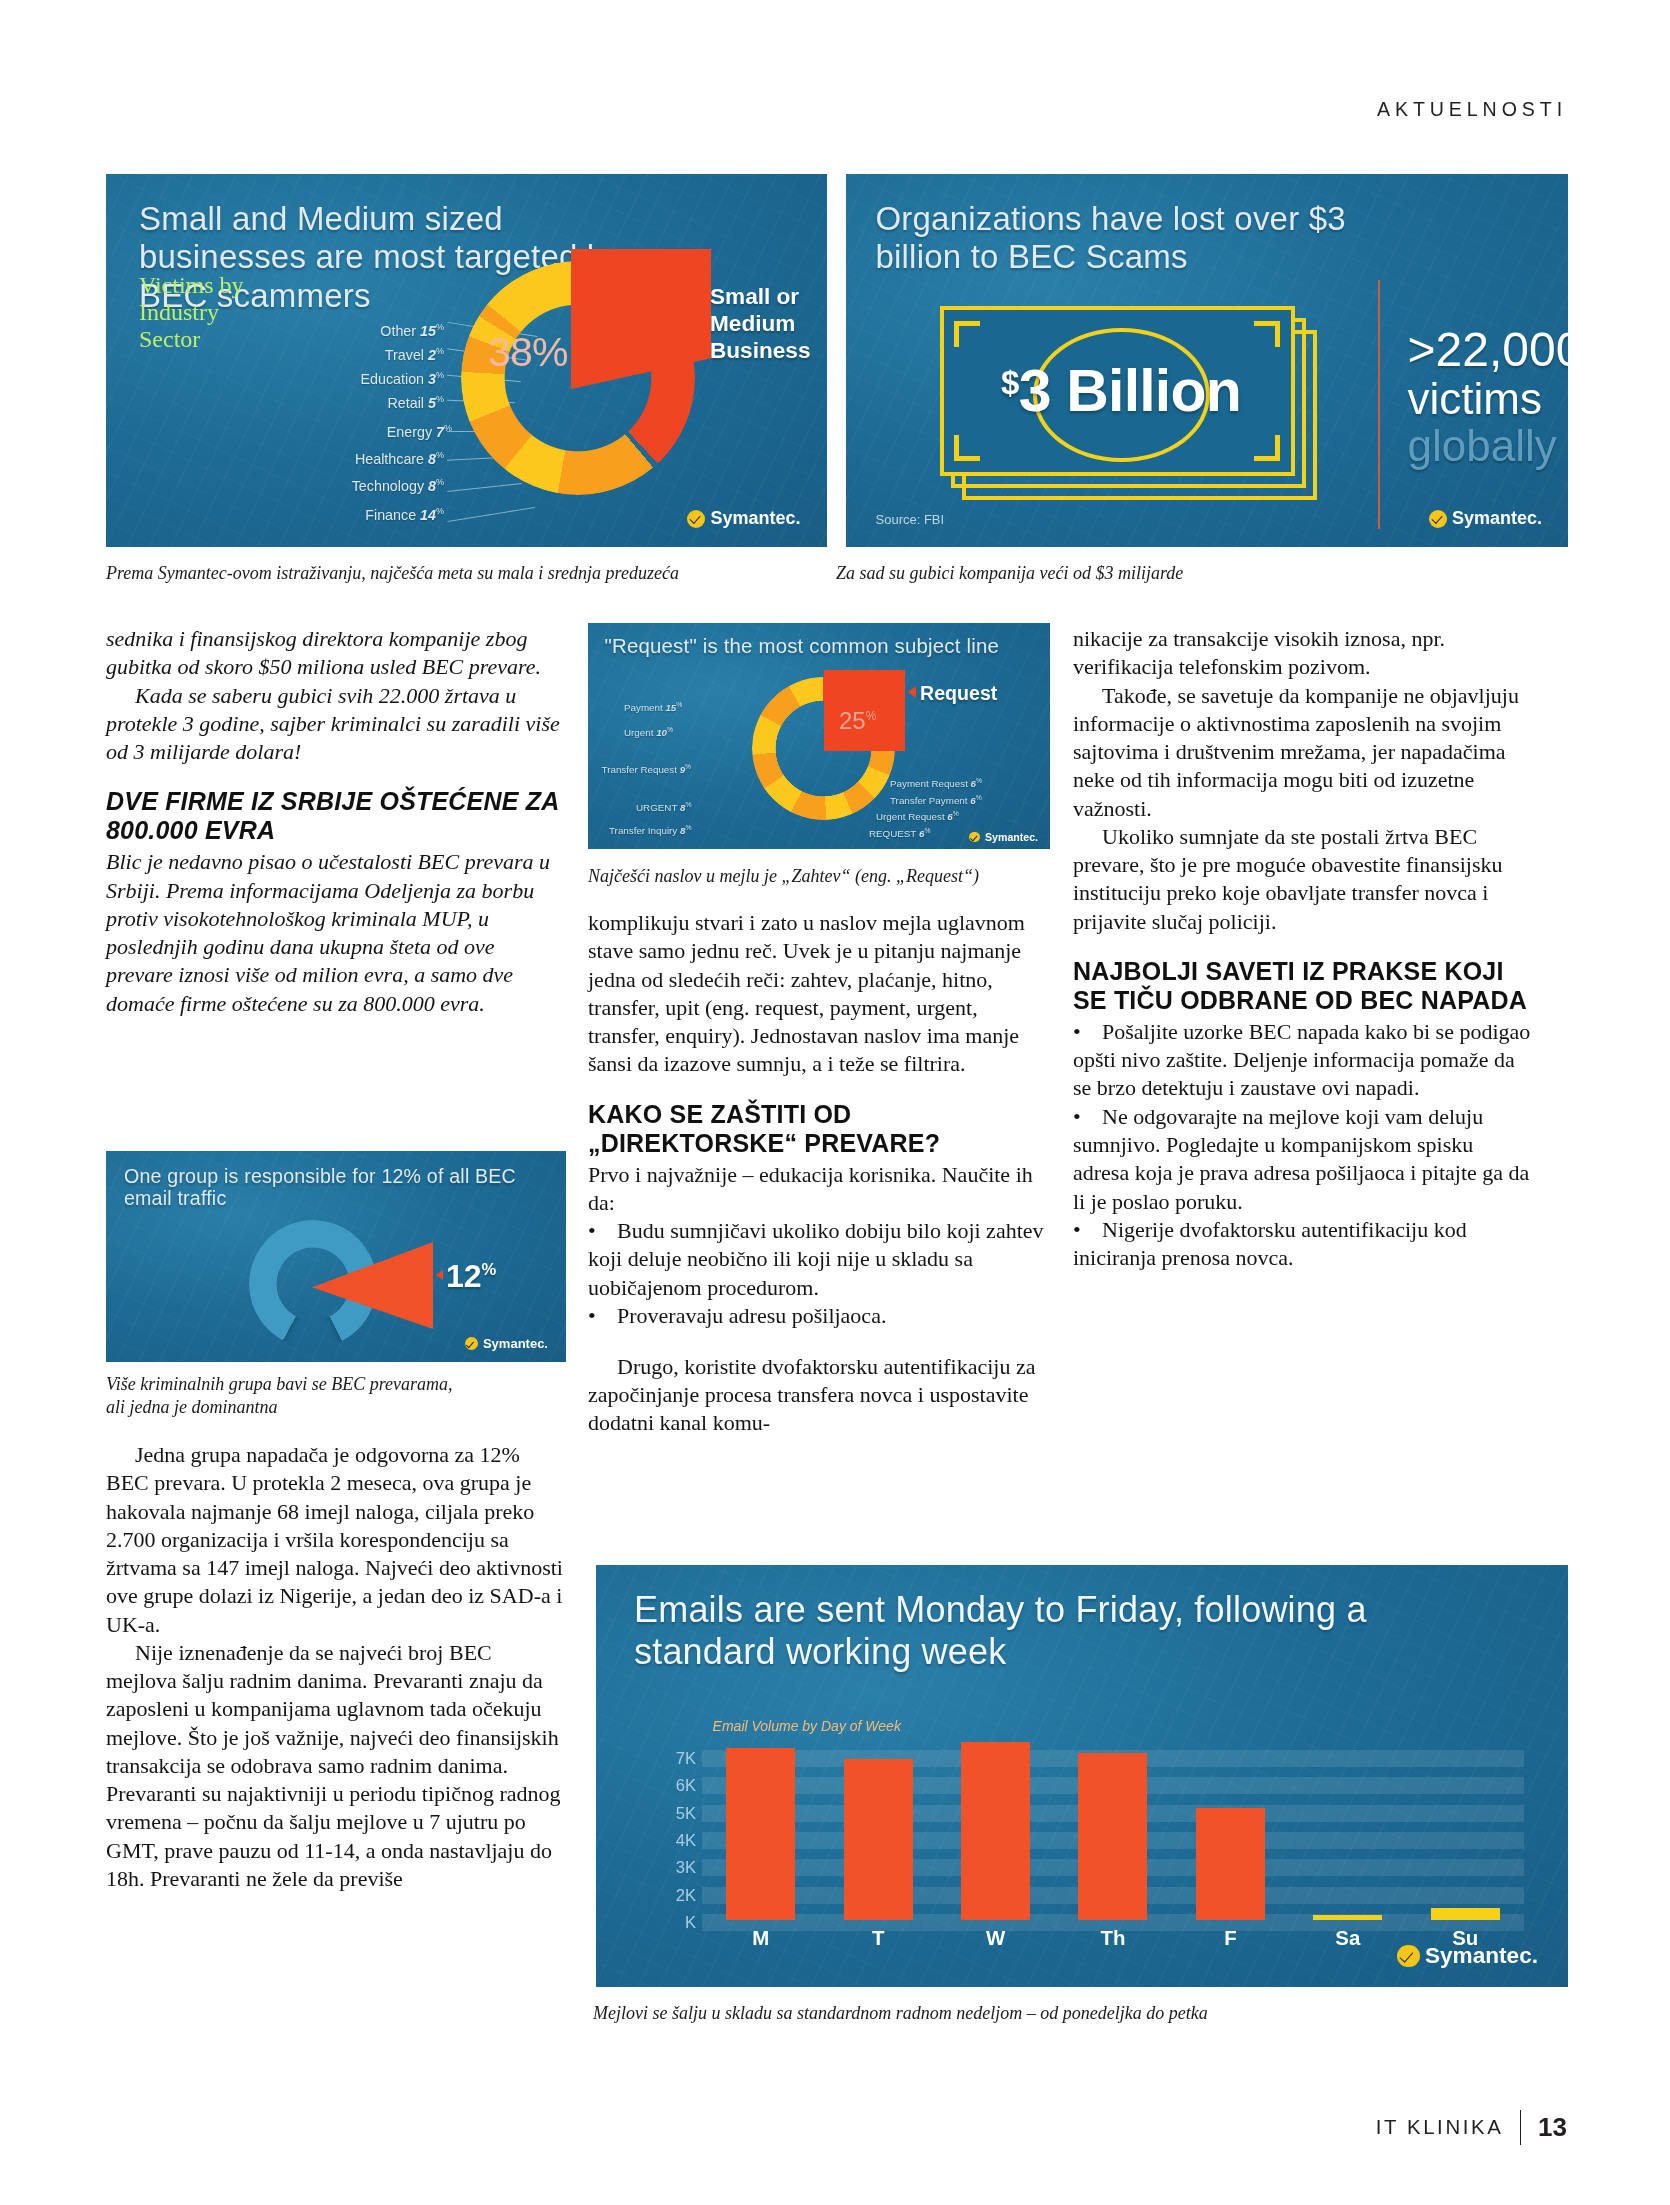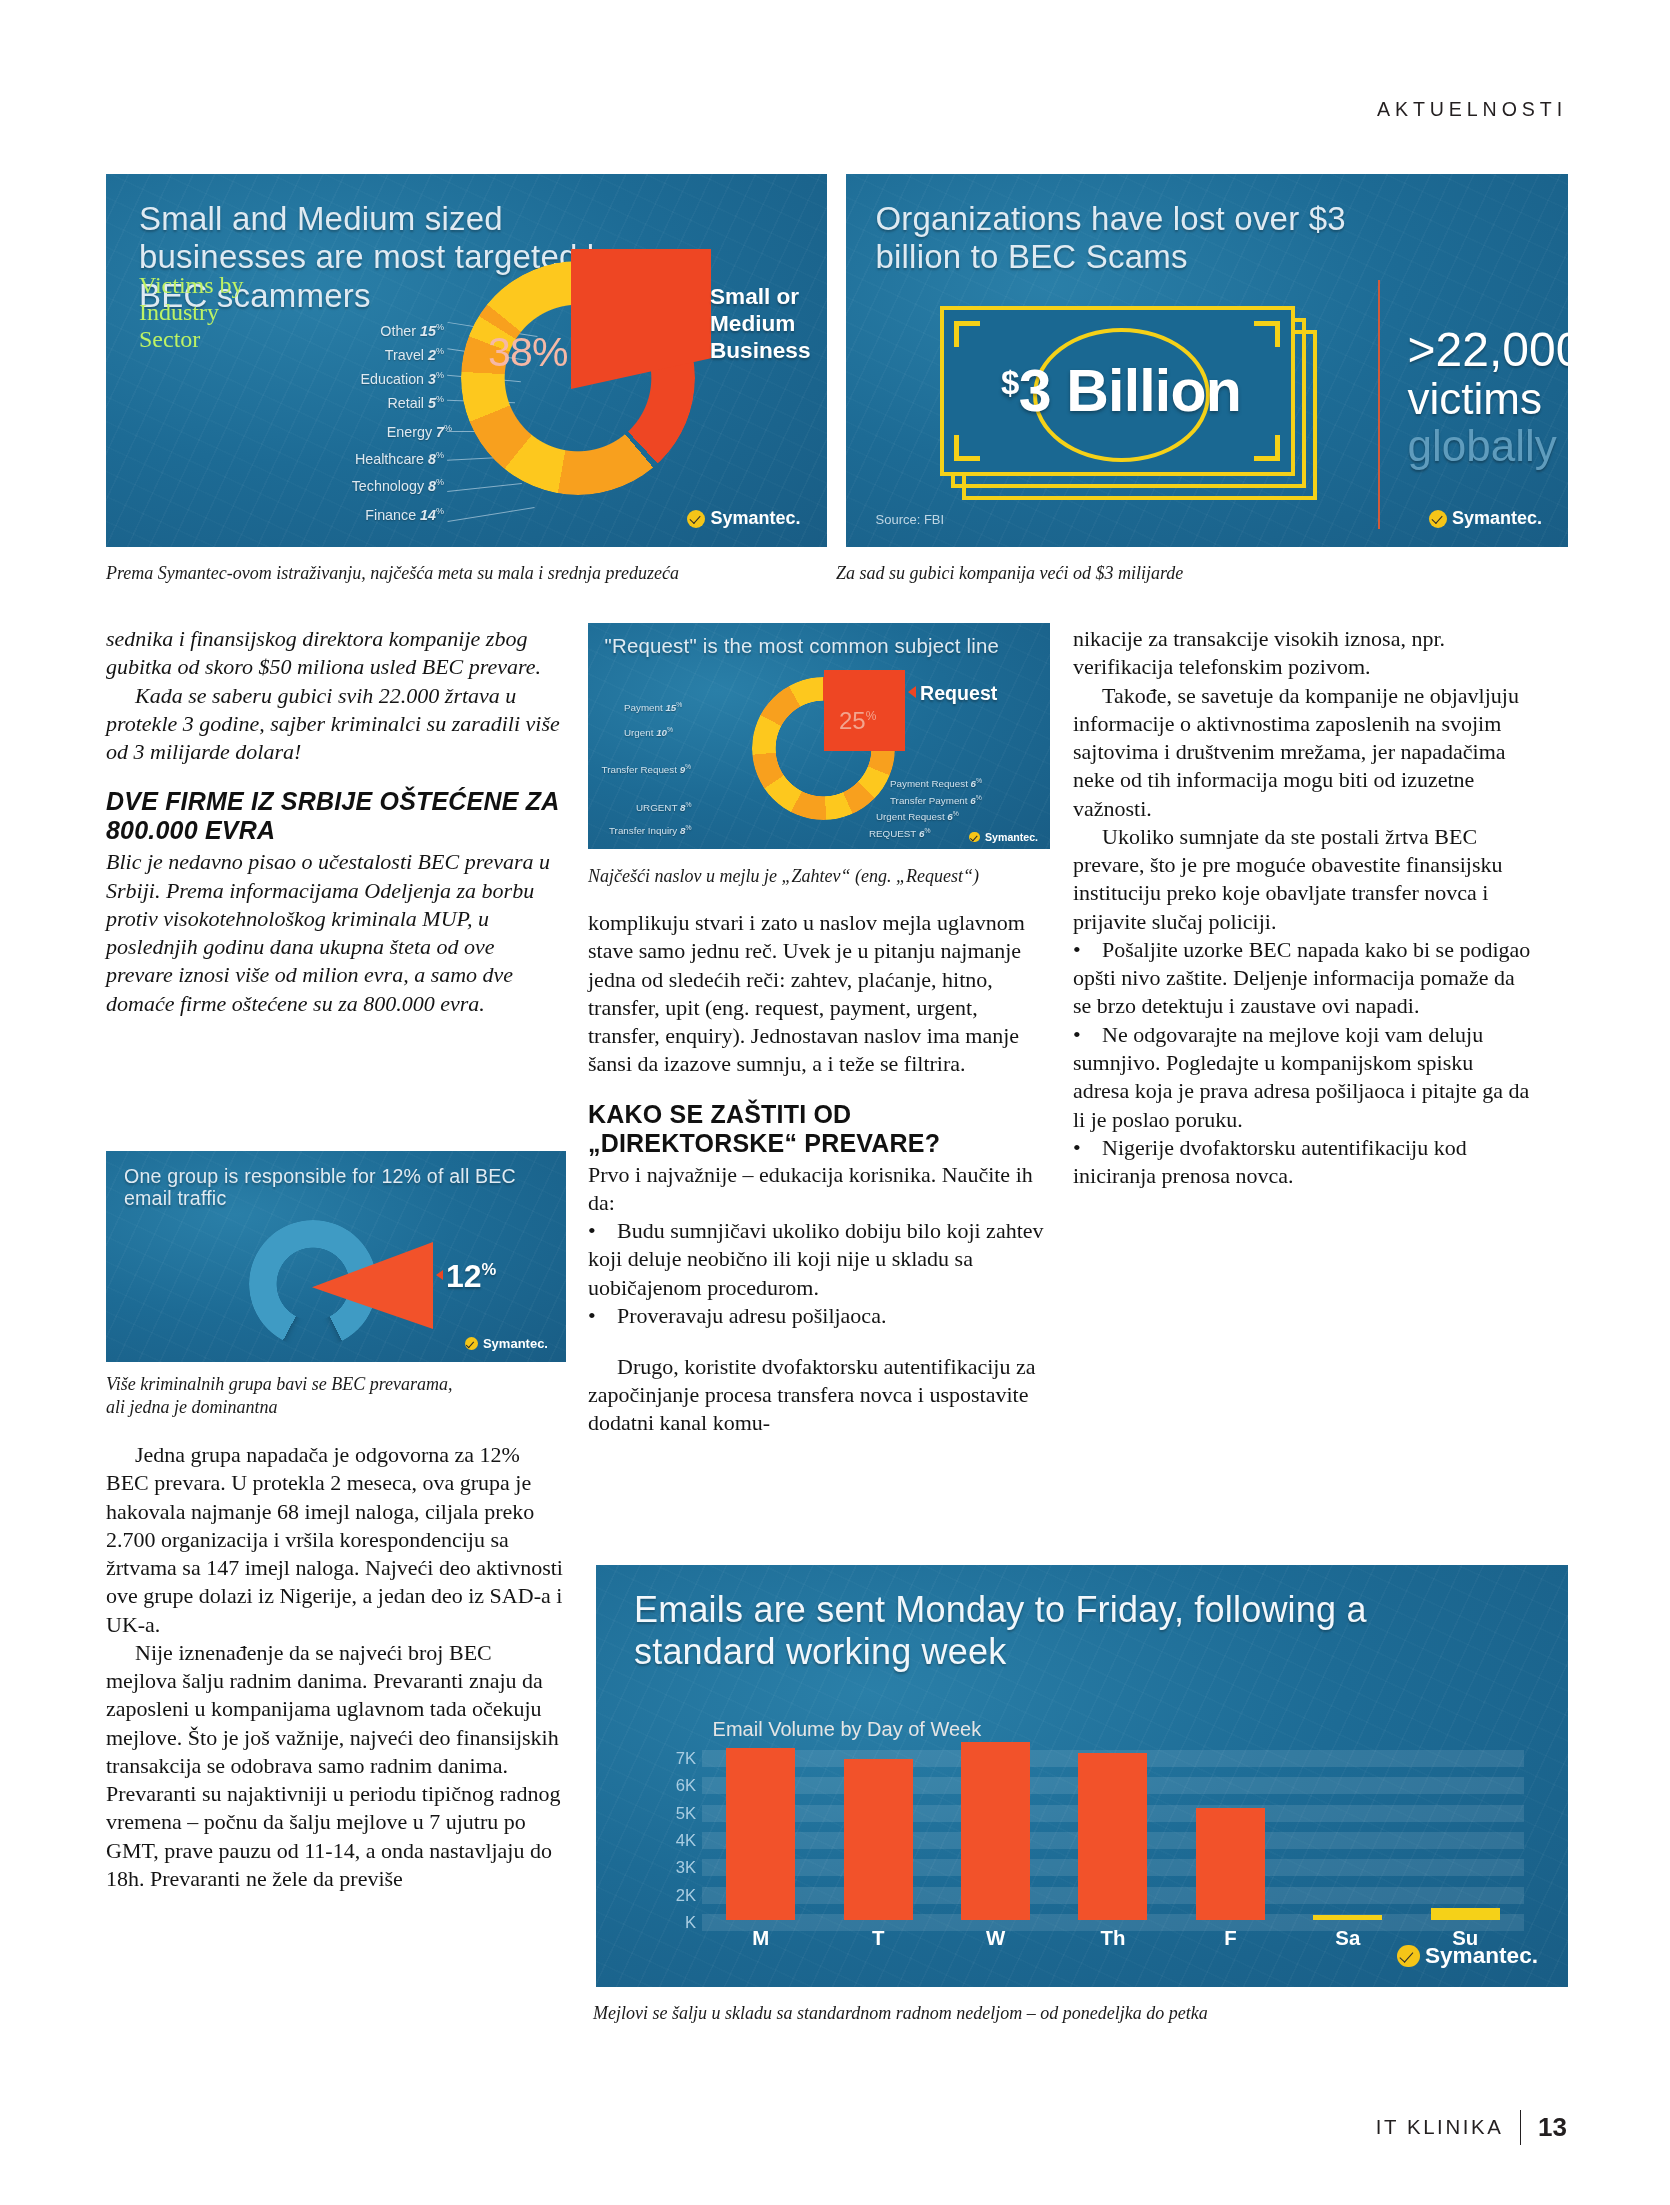--- a/index.html
+++ b/index.html
@@ -360,21 +360,21 @@
     position:absolute; left:0; width:822px; height:17.4px;
     background: rgba(255,255,255,.10);
   }
   .y-label {
     position:absolute; right:828px; width:44px; text-align:right;
     font-family:"Liberation Sans", sans-serif; font-size:16.6px; color:#a9cde2;
     line-height:17.4px;
   }
   .chart-sub {
     position:absolute; left:10.6px; top:-21px;
-    font-family:"Liberation Sans", sans-serif; font-size:20px; color:#e5e5e5;
+    font-family:"Liberation Sans", sans-serif; font-size:14px; color:#fdba74;font-style:italic;
   }
   .bars {
     position:absolute; left:0; bottom:0; width:822px; height:202px;
     display:flex; align-items:flex-end; justify-content:space-around;
   }
   .bar-col { width:100px; display:flex; flex-direction:column; align-items:center; }
   .bar { width:69px; background:#f2522a; }
   .bar.weekend { background:#f5d118; }
   .x-labels {
     position:absolute; left:106px; top:362px; width:822px;
@@ -614,20 +614,21 @@
     <p>Prvo i najvažnije – edukacija korisnika. Naučite ih da:</p>
     <p class="bullet"><span class="b-dot">•</span><span>Budu sumnjičavi ukoliko dobiju bilo koji zahtev koji deluje neobično ili koji nije u skladu sa uobičajenom procedurom.</span></p>
     <p class="bullet"><span class="b-dot">•</span><span>Proveravaju adresu pošiljaoca.</span></p>
     <p class="ind" style="margin-top:22.6px;">Drugo, koristite dvofaktorsku autentifikaciju za započinjanje procesa transfera novca i uspostavite dodatni kanal komu-</p>
   </div>
 
   <div class="col" id="col-3">
     <p>nikacije za transakcije visokih iznosa, npr. verifikacija telefonskim pozivom.</p>
     <p class="ind">Takođe, se savetuje da kompanije ne objavljuju informacije o aktivnostima zaposlenih na svojim sajtovima i društvenim mrežama, jer napadačima neke od tih informacija mogu biti od izuzetne važnosti.</p>
     <p class="ind">Ukoliko sumnjate da ste postali žrtva BEC prevare, što je pre moguće obavestite finansijsku instituciju preko koje obavljate transfer novca i prijavite slučaj policiji.</p>
+    <div class="sec-head">NAJBOLJI SAVETI IZ PRAKSE KOJI SE TIČU ODBRANE OD BEC NAPADA</div>
     <p class="bullet"><span class="b-dot">•</span><span>Pošaljite uzorke BEC napada kako bi se podigao opšti nivo zaštite. Deljenje informacija pomaže da se brzo detektuju i zaustave ovi napadi.</span></p>
     <p class="bullet"><span class="b-dot">•</span><span>Ne odgovarajte na mejlove koji vam deluju sumnjivo. Pogledajte u kompanijskom spisku adresa koja je prava adresa pošiljaoca i pitajte ga da li je poslao poruku.</span></p>
     <p class="bullet"><span class="b-dot">•</span><span>Nigerije dvofaktorsku autentifikaciju kod iniciranja prenosa novca.</span></p>
   </div>
 
   <div class="bars-card">
     <div class="ic-bg"></div>
     <div class="ic-title">Emails are sent Monday to Friday, following a standard working week</div>
 
     <div class="chart-area">

